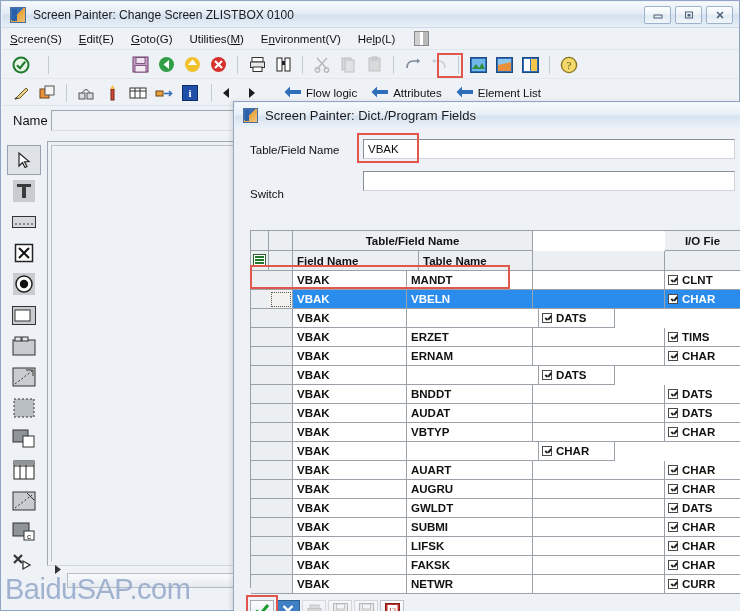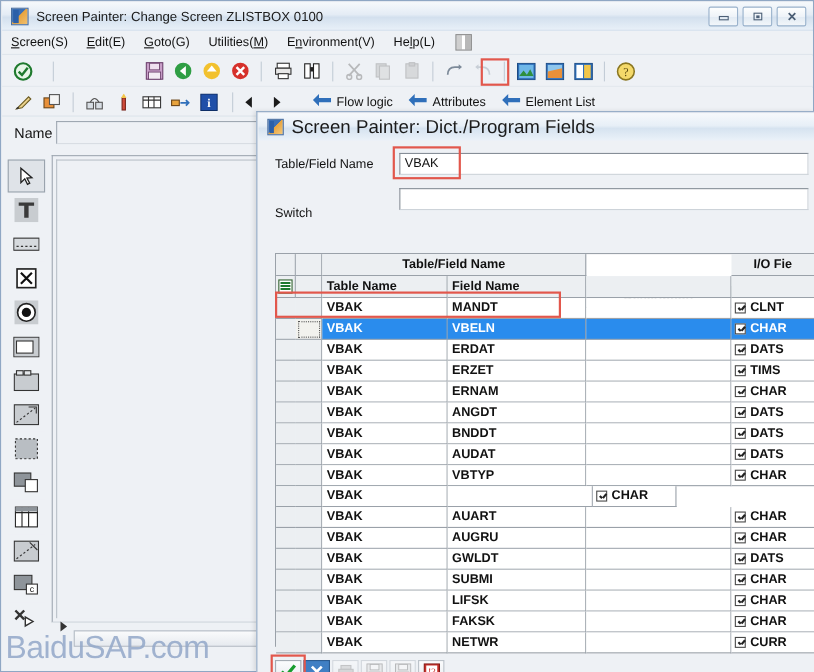--- a/index.html
+++ b/index.html
@@ -177,21 +177,21 @@
   }
   #dlg-title .dicon {
     width: 15px; height: 15px; margin-left:8px; margin-right:7px;
     border: 1px solid #4a6fa0;
     background: linear-gradient(135deg,#3b6fb5 0%, #3b6fb5 45%, #e8a33d 46%, #f3c97c 100%);
     position:relative; flex:0 0 auto;
   }
   #dlg-title .dicon::after{
     content:""; position:absolute; left:1px; top:1px; width:4px; height:11px; background:#2b5fa8;
   }
-  #dlg-title .dtxt { font-size: 17px; color:#1b1b1b; }
+  #dlg-title .dtxt { font-size: 13px; color:#1b1b1b; }
 
   #dlg-body {
     position:absolute; left:1px; top:26px; width:506px; height:483px;
     background:#eef1f5;
   }
 
   .f-label { position:absolute; font-size: 11.5px; color:#111; }
   .f-input {
     position:absolute; height: 20px;
     background:#ffffff;
@@ -653,22 +653,22 @@
           <div class="gcell" style="width:240px;flex:0 0 240px;justify-content:center;">Table/Field Name</div>
           <div class="gcell c-desc" style="justify-content:center;margin-top:29px;">Description</div>
           <div class="gcell c-io" style="justify-content:center;padding-left:0;">I/O Fie</div>
         </div>
 
         <div class="grow hdr2">
           <div class="gcell c-mark">
             <span class="gridicon"></span>
           </div>
           <div class="gcell c-sel"></div>
+          <div class="gcell c-fld">Field Name</div>
           <div class="gcell c-tab">Table Name</div>
-          <div class="gcell c-fld">Field Name</div>
           <div class="gcell c-desc"></div>
           <div class="gcell c-io"></div>
         </div>
 
         <div id="grid-rows">
             <div class="grow data">
               <div class="gcell c-mark" style="background: rgb(255, 255, 255); border-right: none;"></div>
               <div class="gcell c-sel"></div>
               <div class="gcell c-tab">VBAK</div>
               <div class="gcell c-fld">MANDT</div>
@@ -686,21 +686,20 @@
               <div class="gcell c-desc"></div>
               <div class="gcell c-io">
                 <span class="cb"></span>
                 <span>CHAR</span>
               </div>
             </div>
             <div class="grow data">
               <div class="gcell c-mark" style="background: rgb(255, 255, 255); border-right: none;"></div>
               <div class="gcell c-sel"></div>
               <div class="gcell c-tab">VBAK</div>
-              <div class="gcell c-fld">ERDAT</div>
               <div class="gcell c-desc"></div>
               <div class="gcell c-io">
                 <span class="cb"></span>
                 <span>DATS</span>
               </div>
             </div>
             <div class="grow data">
               <div class="gcell c-mark" style="background: rgb(255, 255, 255); border-right: none;"></div>
               <div class="gcell c-sel"></div>
               <div class="gcell c-tab">VBAK</div>
@@ -719,21 +718,20 @@
               <div class="gcell c-desc"></div>
               <div class="gcell c-io">
                 <span class="cb"></span>
                 <span>CHAR</span>
               </div>
             </div>
             <div class="grow data">
               <div class="gcell c-mark" style="background: rgb(255, 255, 255); border-right: none;"></div>
               <div class="gcell c-sel"></div>
               <div class="gcell c-tab">VBAK</div>
-              <div class="gcell c-fld">ANGDT</div>
               <div class="gcell c-desc"></div>
               <div class="gcell c-io">
                 <span class="cb"></span>
                 <span>DATS</span>
               </div>
             </div>
             <div class="grow data">
               <div class="gcell c-mark" style="background: rgb(255, 255, 255); border-right: none;"></div>
               <div class="gcell c-sel"></div>
               <div class="gcell c-tab">VBAK</div>

